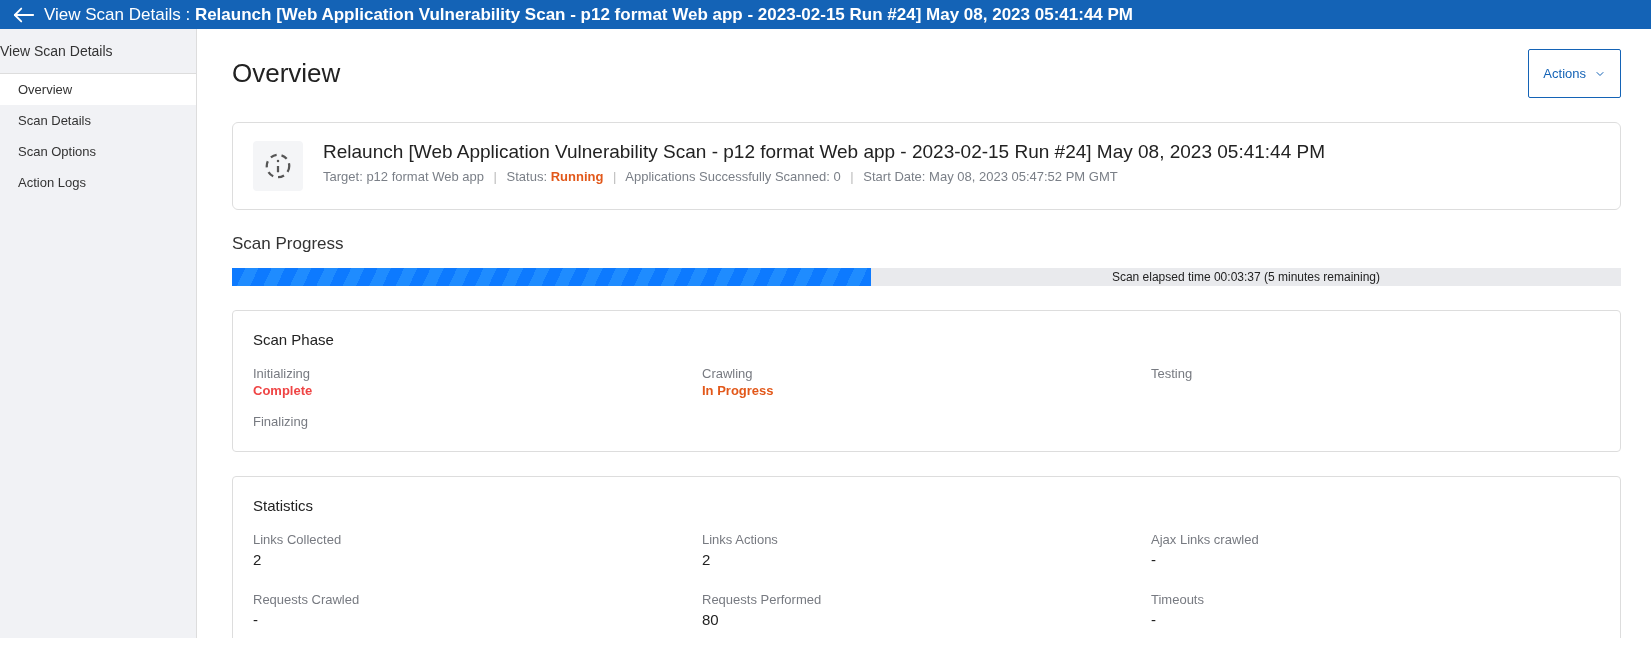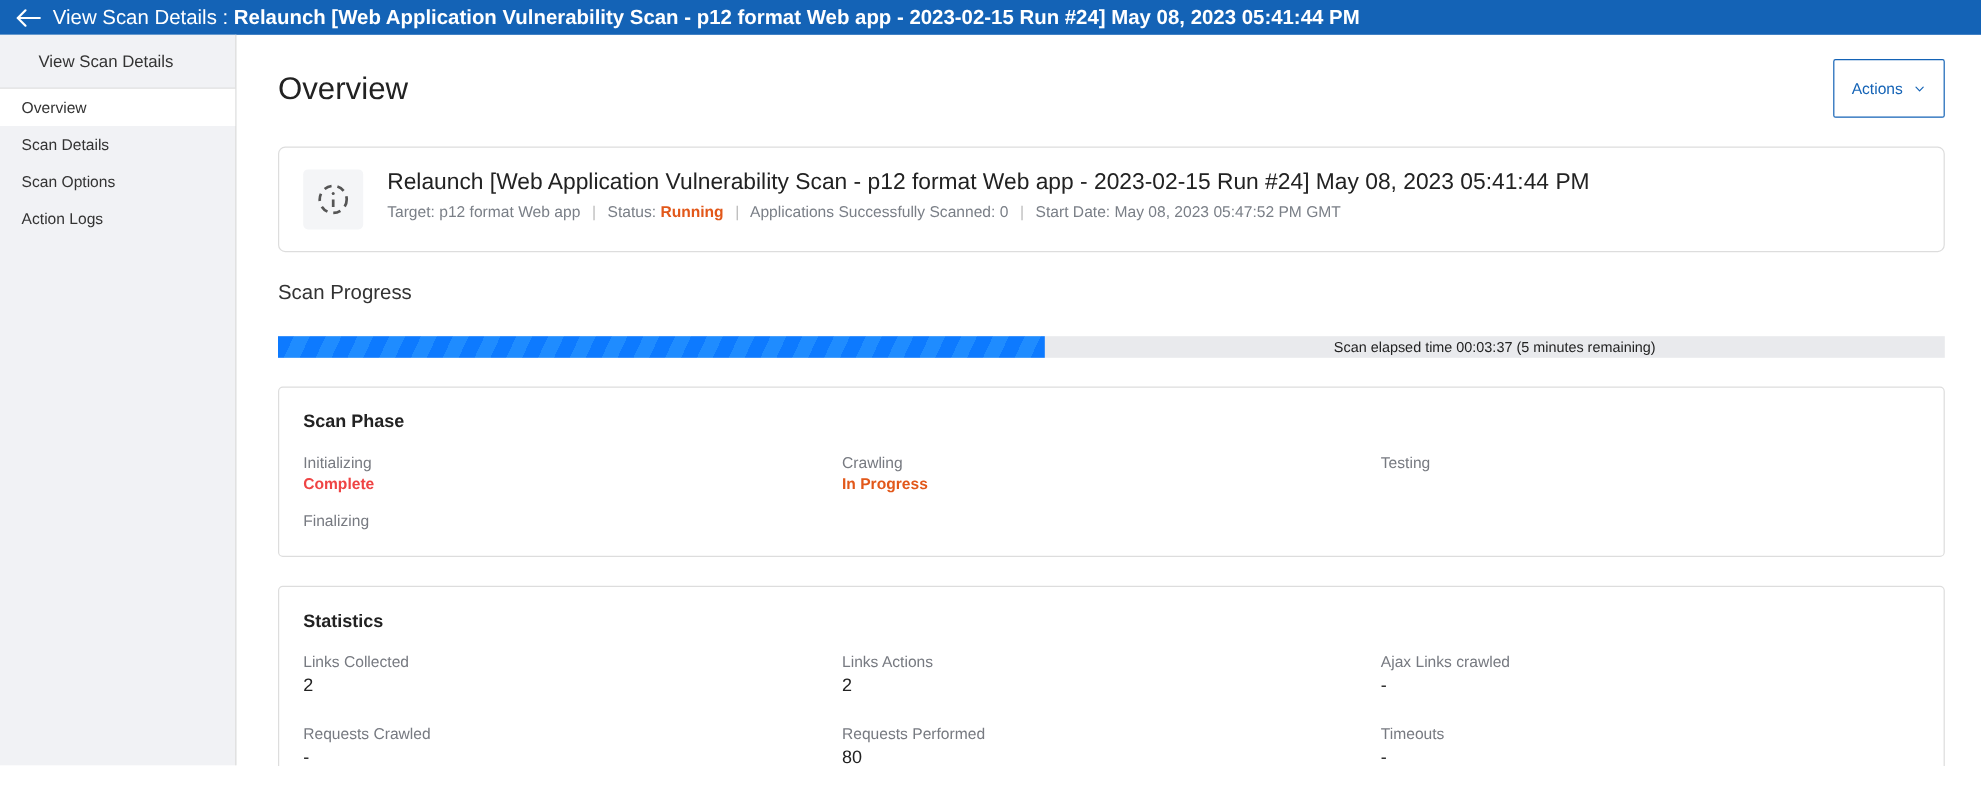--- a/index.html
+++ b/index.html
@@ -28,21 +28,21 @@
 
     .app-body { display: flex; height: calc(100vh - 45px); }
 
     .sidebar {
       width: 197px;
       background: #f1f2f5;
       border-right: 1px solid #ddd;
       flex-shrink: 0;
     }
     .sidebar-title {
-      padding: 14px 32px;
+      padding: 14px 0;
       font-size: 14px;
       font-weight: 400;
       color: #333;
       border-bottom: 1px solid #ddd;
     }
     .sidebar-item {
       padding: 8px 18px;
       font-size: 13px;
       color: #333;
       cursor: pointer;
@@ -90,21 +90,21 @@
       flex-shrink: 0;
     }
     .scan-icon-box svg { width: 30px; height: 30px; stroke: #555; }
 
     .scan-card-body { flex: 1; }
     .scan-card-title { font-size: 19px; color: #222; margin-bottom: 6px; }
     .scan-card-meta { font-size: 13px; color: #7a7f87; }
     .scan-card-meta .sep { margin: 0 6px; color: #bbb; }
     .scan-card-meta .running { color: #e2581a; font-weight: 600; }
 
-    .section-title { font-size: 17px; color: #333; margin-bottom: 26px; }
+    .section-title { font-size: 17px; color: #333; margin-bottom: 14px; }
 
     .progress-row {
       height: 18px;
       background: #e9eaed;
       display: flex;
       align-items: stretch;
       margin-bottom: 24px;
       font-size: 12px;
     }
     .progress-bar {
@@ -123,21 +123,21 @@
       font-weight: 400;
       color: #222;
     }
 
     .panel {
       border: 1px solid #ddd;
       border-radius: 4px;
       padding: 20px;
       margin-bottom: 24px;
     }
-    .panel h3 { font-size: 15px; font-weight: 700; color: #222; margin-bottom: 18px; }
+    .panel h3 { font-size: 15px; font-weight: 400; color: #222; margin-bottom: 18px; }
 
     .phase-grid {
       display: grid;
       grid-template-columns: repeat(3, 1fr);
       row-gap: 16px;
     }
     .phase-item { font-size: 13px; }
     .phase-label { color: #777a81; margin-bottom: 2px; }
     .phase-status.complete { color: #ef4444; font-weight: 600; }
     .phase-status.inprogress { color: #e2581a; font-weight: 600; }

